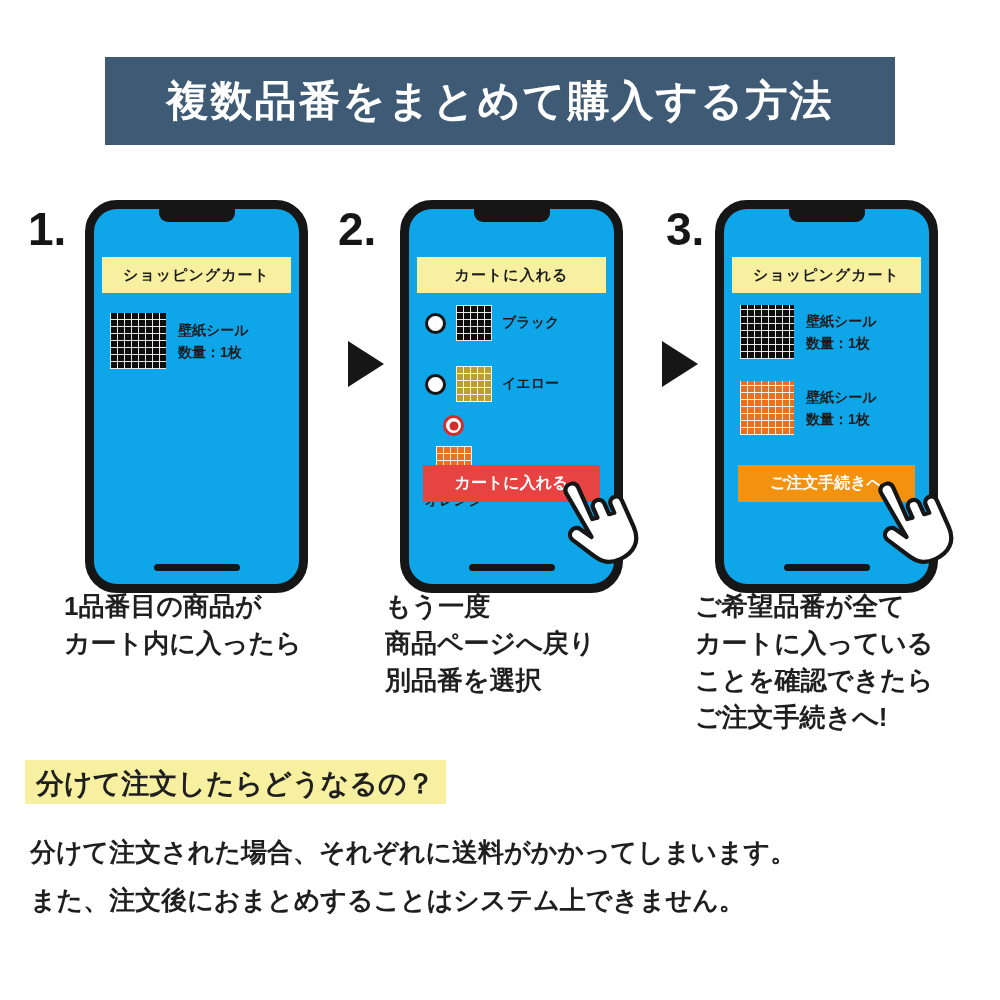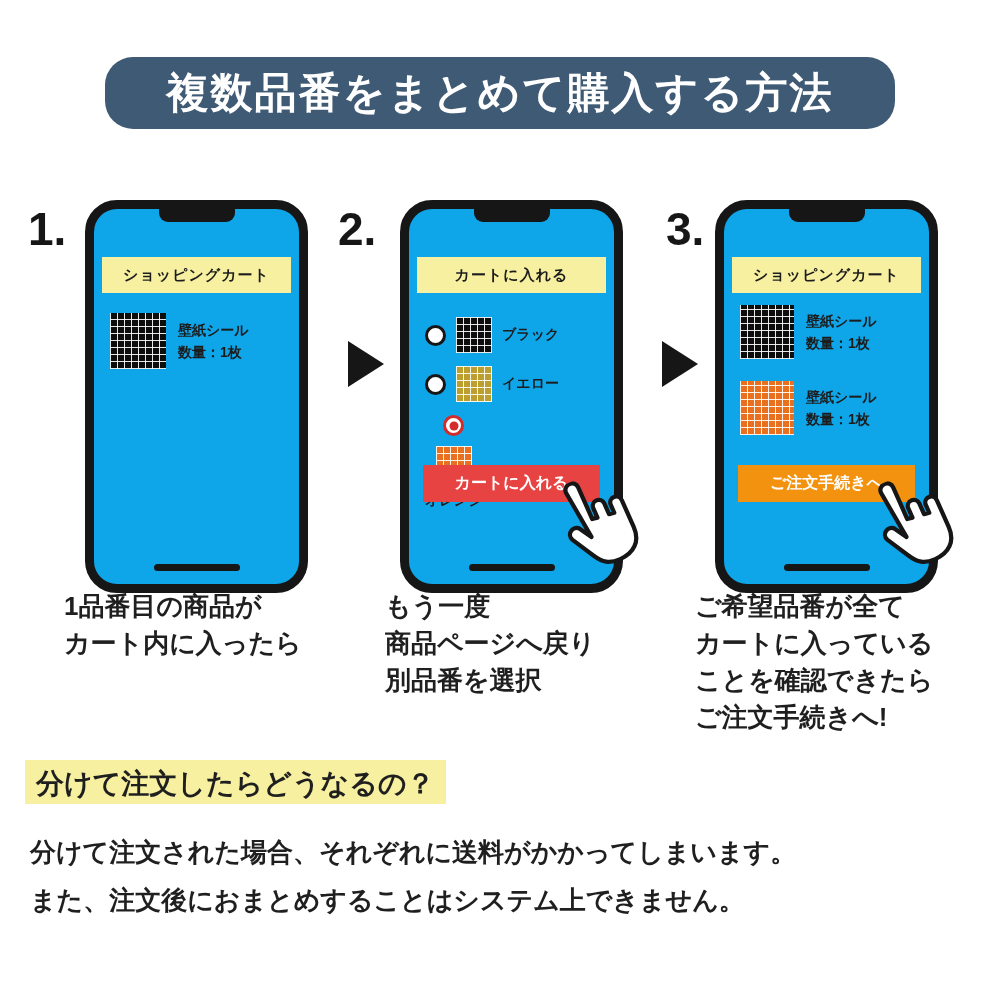--- a/index.html
+++ b/index.html
@@ -1,22 +1,22 @@
 <!DOCTYPE html>
 <html><head>
 <meta charset="utf-8">
 <style>
   html,body{margin:0;padding:0;background:#fff;}
   .canvas{
     position:relative;width:1000px;height:1000px;background:#ffffff;
     font-family:"Liberation Sans","DejaVu Sans",sans-serif;color:#1c1c1c;overflow:hidden;
   }
   
-  .banner{position:absolute;left:105px;top:57px;width:790px;height:72px;background:#3e5a74;
-    display:flex;align-items:center;justify-content:center;border-radius:28px;}
+  .banner{position:absolute;left:105px;top:57px;width:790px;height:88px;background:#3e5a74;
+    display:flex;align-items:center;justify-content:center;}
   .banner h1{margin:0;color:#ffffff;font-size:42px;font-weight:bold;letter-spacing:2px;}
   
   .step-num{position:absolute;top:202px;font-size:46px;font-weight:bold;color:#161616;}
   .arrow{position:absolute;top:341px;width:0;height:0;
     border-top:23px solid transparent;border-bottom:23px solid transparent;border-left:36px solid #161616;}
   
   .phone{position:absolute;top:200px;width:205px;height:375px;background:#0ea5e9;
     border:9px solid #161616;border-radius:32px;}
   .notch{position:absolute;left:50%;top:0;transform:translateX(-50%);width:76px;height:13px;
     background:#161616;border-radius:0 0 9px 9px;}
@@ -89,21 +89,21 @@
 カート内に入ったら</div>
 
   <div class="arrow" style="left:348px;"></div>
 
   <div class="step-num" style="left:338px;">2.</div>
 
   <div class="phone" style="left:400px;">
     <div class="notch"></div>
     <div class="p-label">カートに入れる</div>
 
-    <div class="opt" style="top:108px;">
+    <div class="opt" style="top:96px;">
       <span class="radio"></span>
       <span class="swatch sw-black sm"></span>
       <span class="opt-label">ブラック</span>
     </div>
     <div class="opt" style="top:157px;">
       <span class="radio"></span>
       <span class="swatch sw-yellow sm"></span>
       <span class="opt-label">イエロー</span>
     </div>
     <div class="opt" style="top:206px;flex-direction:column;">

